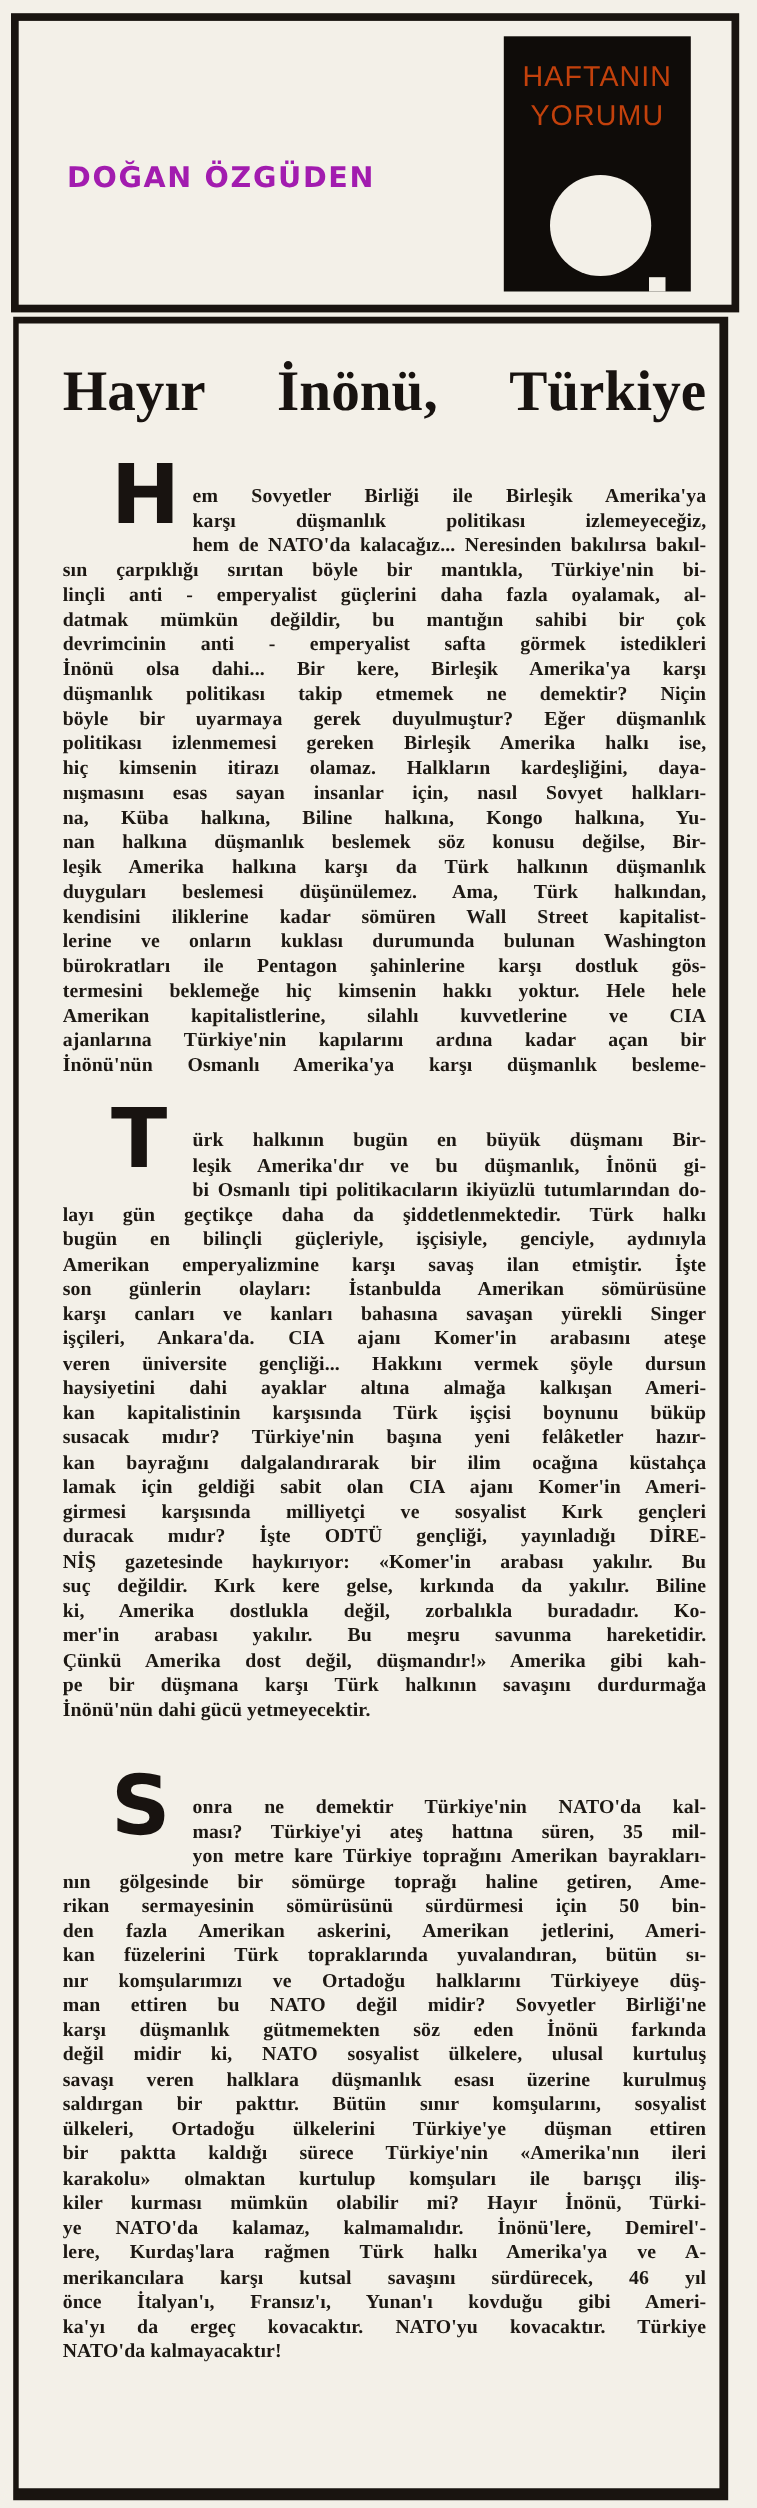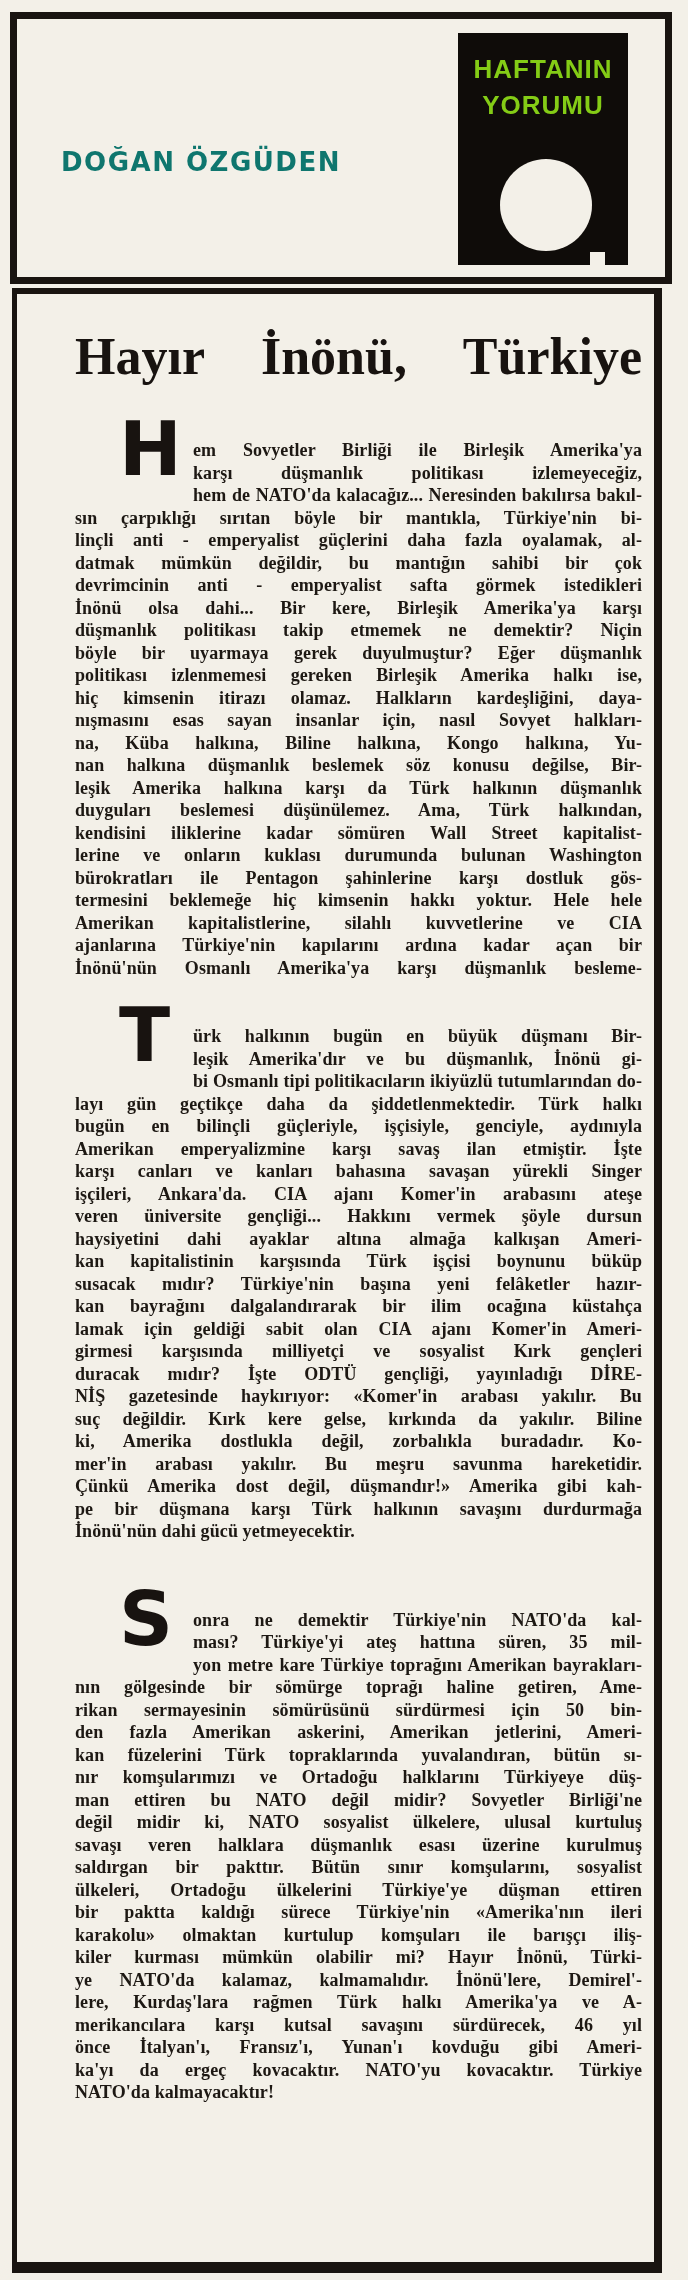--- a/index.html
+++ b/index.html
@@ -29,38 +29,38 @@
     border: 7px solid #191410;
   }
   .author {
     position: absolute;
     left: 44px;
     top: 128px;
     font-family: "DejaVu Sans", sans-serif;
     font-weight: bold;
     font-size: 26px;
     letter-spacing: 1.5px;
-    color: #0f766e;
+    color: #a21caf;
   }
   .badge {
     position: absolute;
     top: 14px;
     right: 37px;
     width: 170px;
     height: 232px;
     background: #0f0c09;
   }
   .badge-line {
     text-align: center;
     font-family: "Liberation Sans", sans-serif;
-    font-weight: bold;
+    font-weight: normal;
     font-size: 26px;
     line-height: 36px;
     letter-spacing: 1px;
-    color: #84cc16;
+    color: #c2410c;
   }
   .badge-line:first-child { padding-top: 18px; }
   .badge-circle {
     position: absolute;
     left: 42px;
     top: 126px;
     width: 92px;
     height: 92px;
     border-radius: 50%;
     background: #f3f0e8;
@@ -78,21 +78,21 @@
   .article-box {
     position: absolute;
     left: 12px;
     top: 288px;
     width: 650px;
     height: 1985px;
     box-sizing: border-box;
     border-style: solid;
     border-color: #191410;
     border-width: 6px 8px 11px 5px;
-    padding: 0 12px 0 58px;
+    padding: 0 12px 0 40px;
   }
   .headline {
     margin: 26px 0 0 0;
     font-family: "Liberation Serif", serif;
     font-weight: bold;
     font-size: 52px;
     color: #181310;
   }
   .hl-line {
     line-height: 73px;
@@ -191,20 +191,21 @@
       <div class="dropcap">
         <span class="dropcap-letter">T</span>
       </div>
       <div class="lines">
           <div class="line">ürk halkının bugün en büyük düşmanı Bir-</div>
           <div class="line">leşik Amerika'dır ve bu düşmanlık, İnönü gi-</div>
           <div class="line">bi Osmanlı tipi politikacıların ikiyüzlü tutumlarından do-</div>
           <div class="line">layı gün geçtikçe daha da şiddetlenmektedir. Türk halkı</div>
           <div class="line">bugün en bilinçli güçleriyle, işçisiyle, genciyle, aydınıyla</div>
           <div class="line">Amerikan emperyalizmine karşı savaş ilan etmiştir. İşte</div>
+          <div class="line">son günlerin olayları: İstanbulda Amerikan sömürüsüne</div>
           <div class="line">karşı canları ve kanları bahasına savaşan yürekli Singer</div>
           <div class="line">işçileri, Ankara'da. CIA ajanı Komer'in arabasını ateşe</div>
           <div class="line">veren üniversite gençliği... Hakkını vermek şöyle dursun</div>
           <div class="line">haysiyetini dahi ayaklar altına almağa kalkışan Ameri-</div>
           <div class="line">kan kapitalistinin karşısında Türk işçisi boynunu büküp</div>
           <div class="line">susacak mıdır? Türkiye'nin başına yeni felâketler hazır-</div>
           <div class="line">kan bayrağını dalgalandırarak bir ilim ocağına küstahça</div>
           <div class="line">lamak için geldiği sabit olan CIA ajanı Komer'in Ameri-</div>
           <div class="line">girmesi karşısında milliyetçi ve sosyalist Kırk gençleri</div>
           <div class="line">duracak mıdır? İşte ODTÜ gençliği, yayınladığı DİRE-</div>
@@ -225,20 +226,21 @@
       <div class="lines">
           <div class="line">onra ne demektir Türkiye'nin NATO'da kal-</div>
           <div class="line">ması? Türkiye'yi ateş hattına süren, 35 mil-</div>
           <div class="line">yon metre kare Türkiye toprağını Amerikan bayrakları-</div>
           <div class="line">nın gölgesinde bir sömürge toprağı haline getiren, Ame-</div>
           <div class="line">rikan sermayesinin sömürüsünü sürdürmesi için 50 bin-</div>
           <div class="line">den fazla Amerikan askerini, Amerikan jetlerini, Ameri-</div>
           <div class="line">kan füzelerini Türk topraklarında yuvalandıran, bütün sı-</div>
           <div class="line">nır komşularımızı ve Ortadoğu halklarını Türkiyeye düş-</div>
           <div class="line">man ettiren bu NATO değil midir? Sovyetler Birliği'ne</div>
+          <div class="line">karşı düşmanlık gütmemekten söz eden İnönü farkında</div>
           <div class="line">değil midir ki, NATO sosyalist ülkelere, ulusal kurtuluş</div>
           <div class="line">savaşı veren halklara düşmanlık esası üzerine kurulmuş</div>
           <div class="line">saldırgan bir pakttır. Bütün sınır komşularını, sosyalist</div>
           <div class="line">ülkeleri, Ortadoğu ülkelerini Türkiye'ye düşman ettiren</div>
           <div class="line">bir paktta kaldığı sürece Türkiye'nin «Amerika'nın ileri</div>
           <div class="line">karakolu» olmaktan kurtulup komşuları ile barışçı iliş-</div>
           <div class="line">kiler kurması mümkün olabilir mi? Hayır İnönü, Türki-</div>
           <div class="line">ye NATO'da kalamaz, kalmamalıdır. İnönü'lere, Demirel'-</div>
           <div class="line">lere, Kurdaş'lara rağmen Türk halkı Amerika'ya ve A-</div>
           <div class="line">merikancılara karşı kutsal savaşını sürdürecek, 46 yıl</div>

